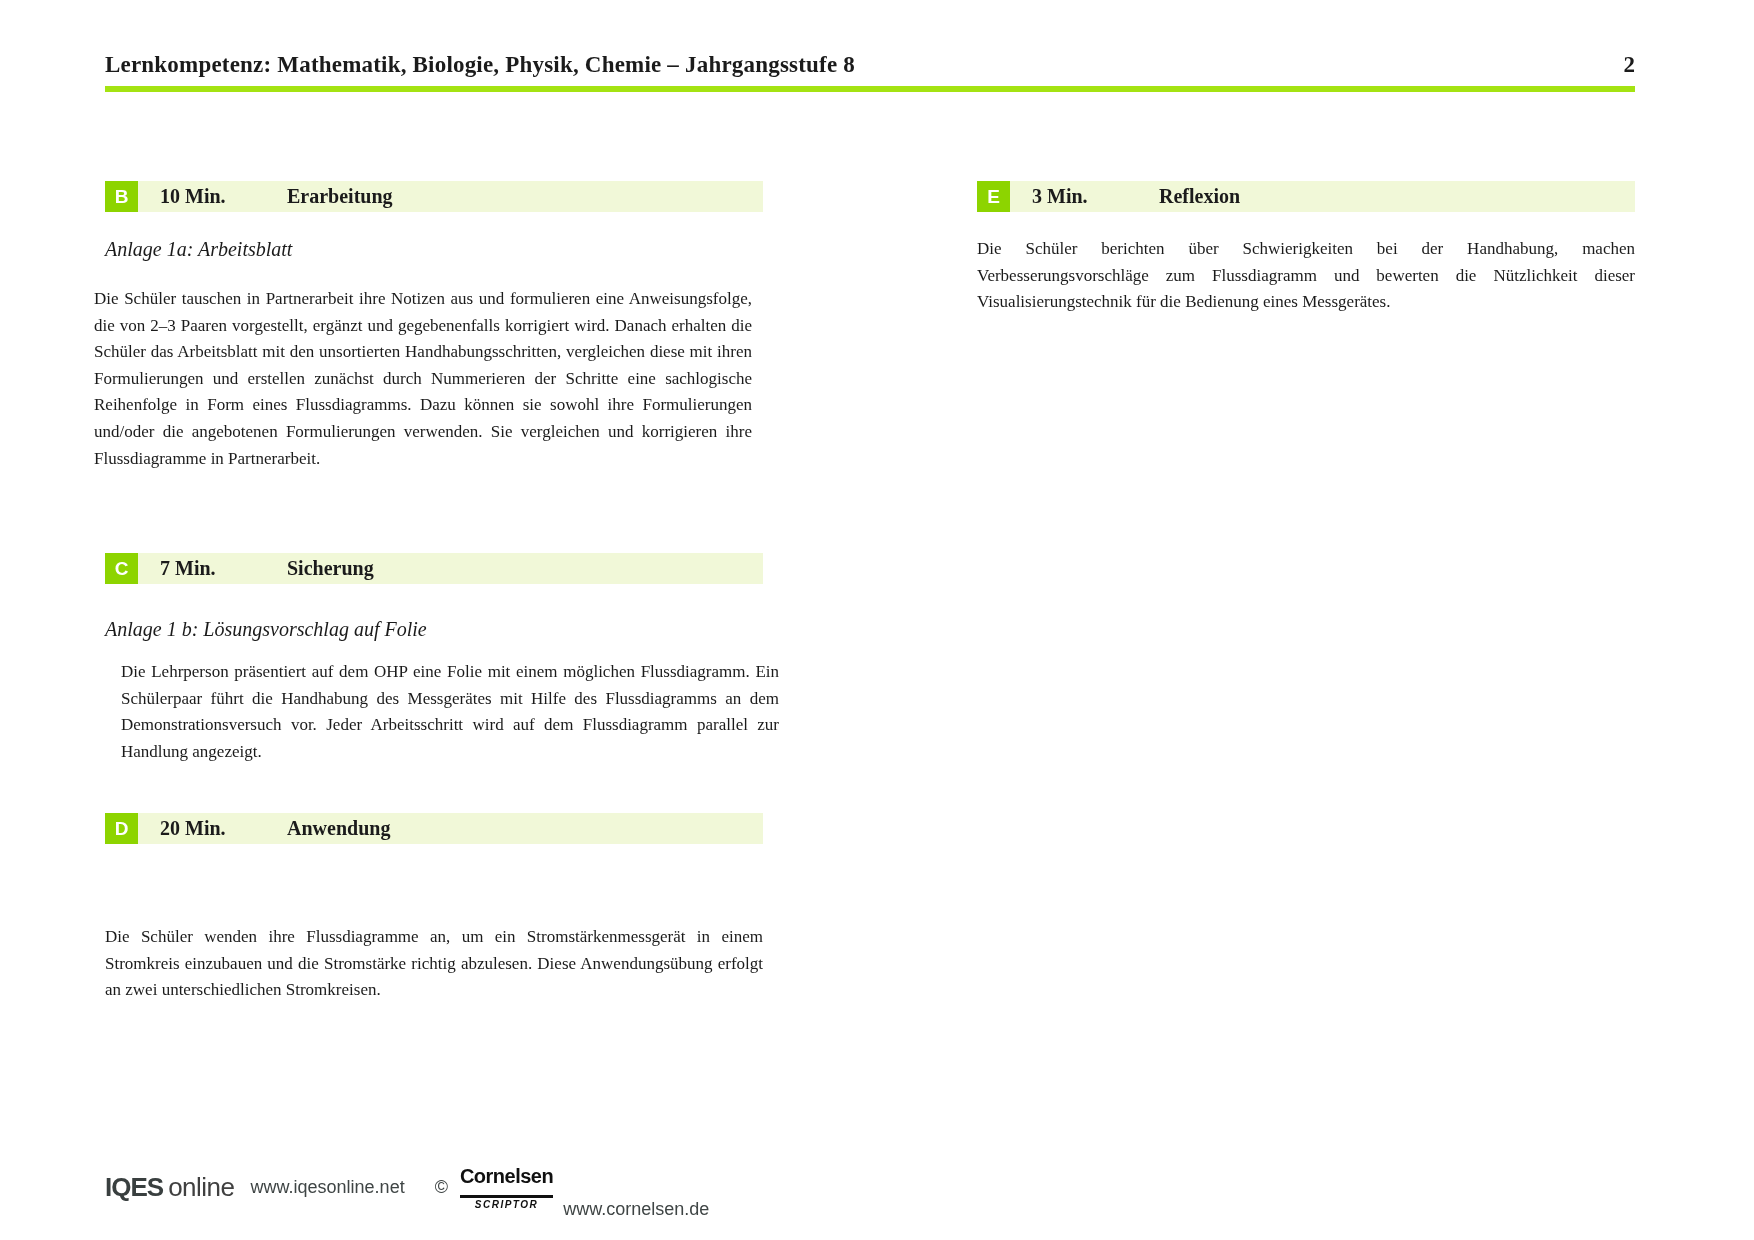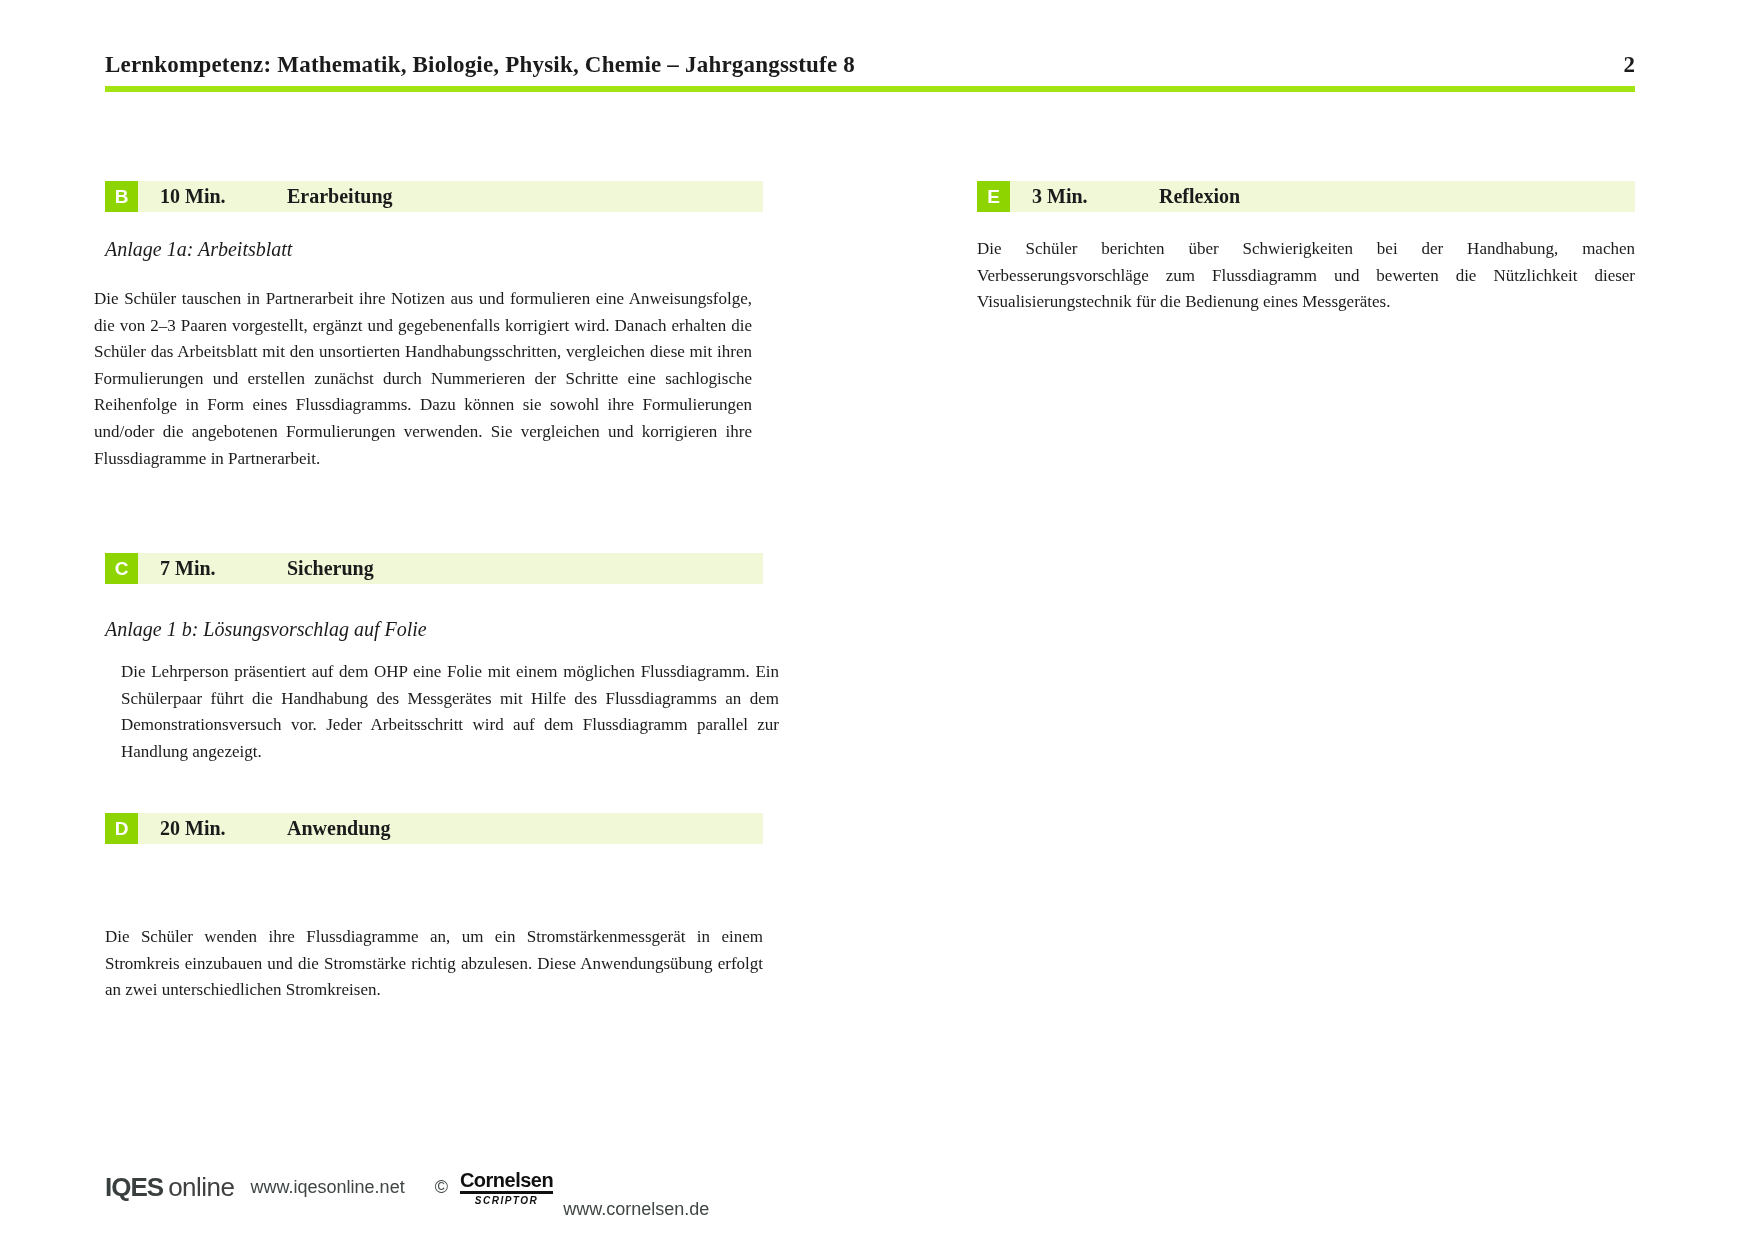--- a/index.html
+++ b/index.html
@@ -84,21 +84,21 @@
     font-size:26px; font-weight:normal; color:#404040; margin-left:5px; letter-spacing:-0.5px;
   }
   .footer-url1 { font-size:18px; margin-left:16px; }
   .copyright-symbol { font-size:18px; margin-left:30px; }
   .cornelsen-logo {
     display:inline-block; margin-left:12px; text-align:center; color:#101010;
   }
   .cornelsen-line1 {
     display:block;
     font-size:20px; font-weight:bold; letter-spacing:-0.5px;
-    border-bottom:3px solid #101010; line-height:20px; padding-bottom:1px;
+    border-bottom:3px solid #101010; line-height:20px; padding-bottom:9px;
   }
   .cornelsen-line2 {
     display:block;
     font-size:10px; font-weight:bold; font-style:italic;
     letter-spacing:1.5px; line-height:11px; margin-top:1px;
   }
   .footer-url2 { font-size:18px; margin-left:10px;margin-top:44px; }
 
   
   .pos-bar-b   { left:105px; top:181px; }

